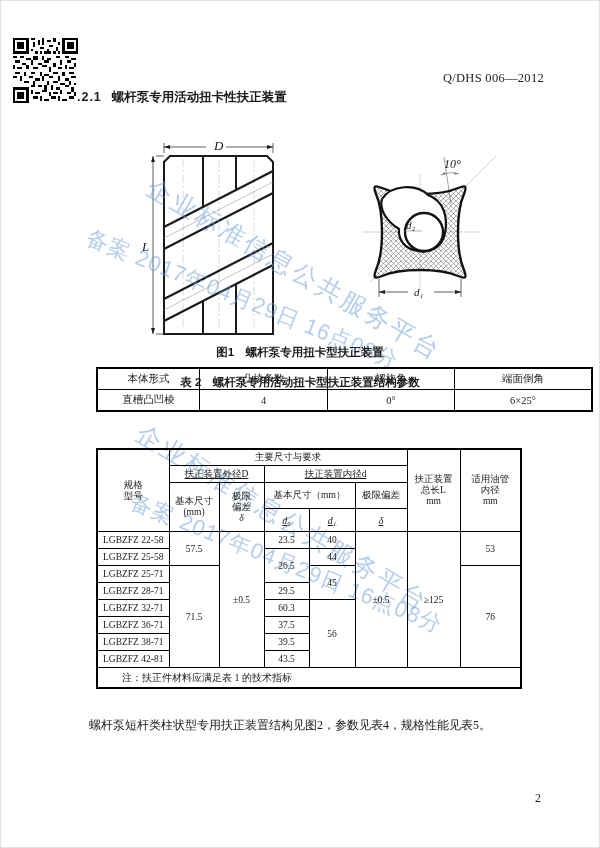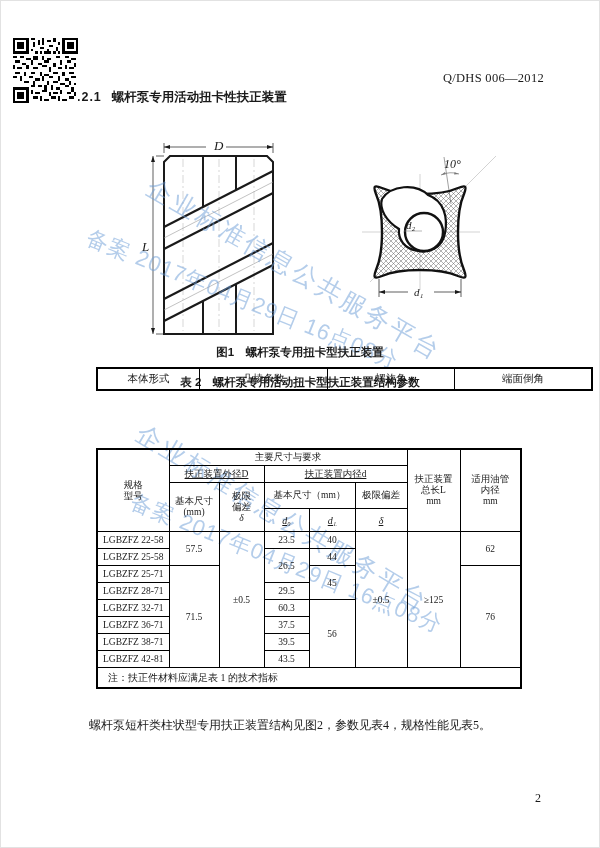--- a/index.html
+++ b/index.html
@@ -55,21 +55,21 @@
   #table3{left:95px;top:447px;width:424px;font-size:9.5px;table-layout:fixed;}
   #table3{border:2px solid #000;}
   #table2{border:2px solid #000;}
   #table3 .ln{display:block;line-height:11px;}
   #table3 tr.h1 td{height:15px;}
   #table3 tr.h2 td{height:16px;text-decoration:underline;}
   #table3 tr.h3 td{height:25px;}
   #table3 tr.h4 td{height:22px;text-decoration:underline;}
   #table3 tr.dr td{height:16px;}
   #table3 td.sym{font-style:italic;font-size:10px;}
-  #table3 .note{text-align:left;padding-left:10px;height:19px;font-size:10px;}
+  #table3 .note{text-align:left;padding-left:24px;height:19px;font-size:10px;}
   #table3 td.model{font-size:9.5px;letter-spacing:0;margin-left:24px;}
   .pagenum{position:absolute;left:534px;top:790px;font-size:12px;}
   
 </style>
 </head>
 <body>
 
 <div class="page">
 
   <div class="wm big" id="wmA1">企业标准信息公共服务平台</div>
@@ -194,20 +194,26 @@
         <col style="width:109px">
         <col style="width:118px">
       </colgroup>
     <tbody>
         <tr>
       <td>本体形式</td>
       <td>凸棱条数</td>
       <td>螺旋角</td>
       <td>端面倒角</td>
     </tr>
+    <tr>
+      <td>直槽凸凹棱</td>
+      <td>4</td>
+      <td>0°</td>
+      <td>6×25°</td>
+    </tr>
   </tbody>
     </table>
 
 
   <table id="table3">
     <colgroup>
       <col style="width:72px">
         <col style="width:50px">
         <col style="width:45px">
         <col style="width:45px">
@@ -258,21 +264,21 @@
     </tr>
 
     <tr class="dr">
       <td class="model">LGBZFZ 22-58</td>
       <td rowspan="2">57.5</td>
       <td rowspan="8">±0.5</td>
       <td>23.5</td>
       <td>40</td>
       <td rowspan="8">±0.5</td>
       <td rowspan="8">≥125</td>
-      <td rowspan="2">62</td>
+      <td rowspan="2">53</td>
     </tr>
     <tr class="dr">
       <td class="model">LGBZFZ 25-58</td>
       <td rowspan="2">26.5</td>
       <td>44</td>
     </tr>
     <tr class="dr">
       <td class="model">LGBZFZ 25-71</td>
       <td rowspan="6">71.5</td>
       <td rowspan="2">45</td>

